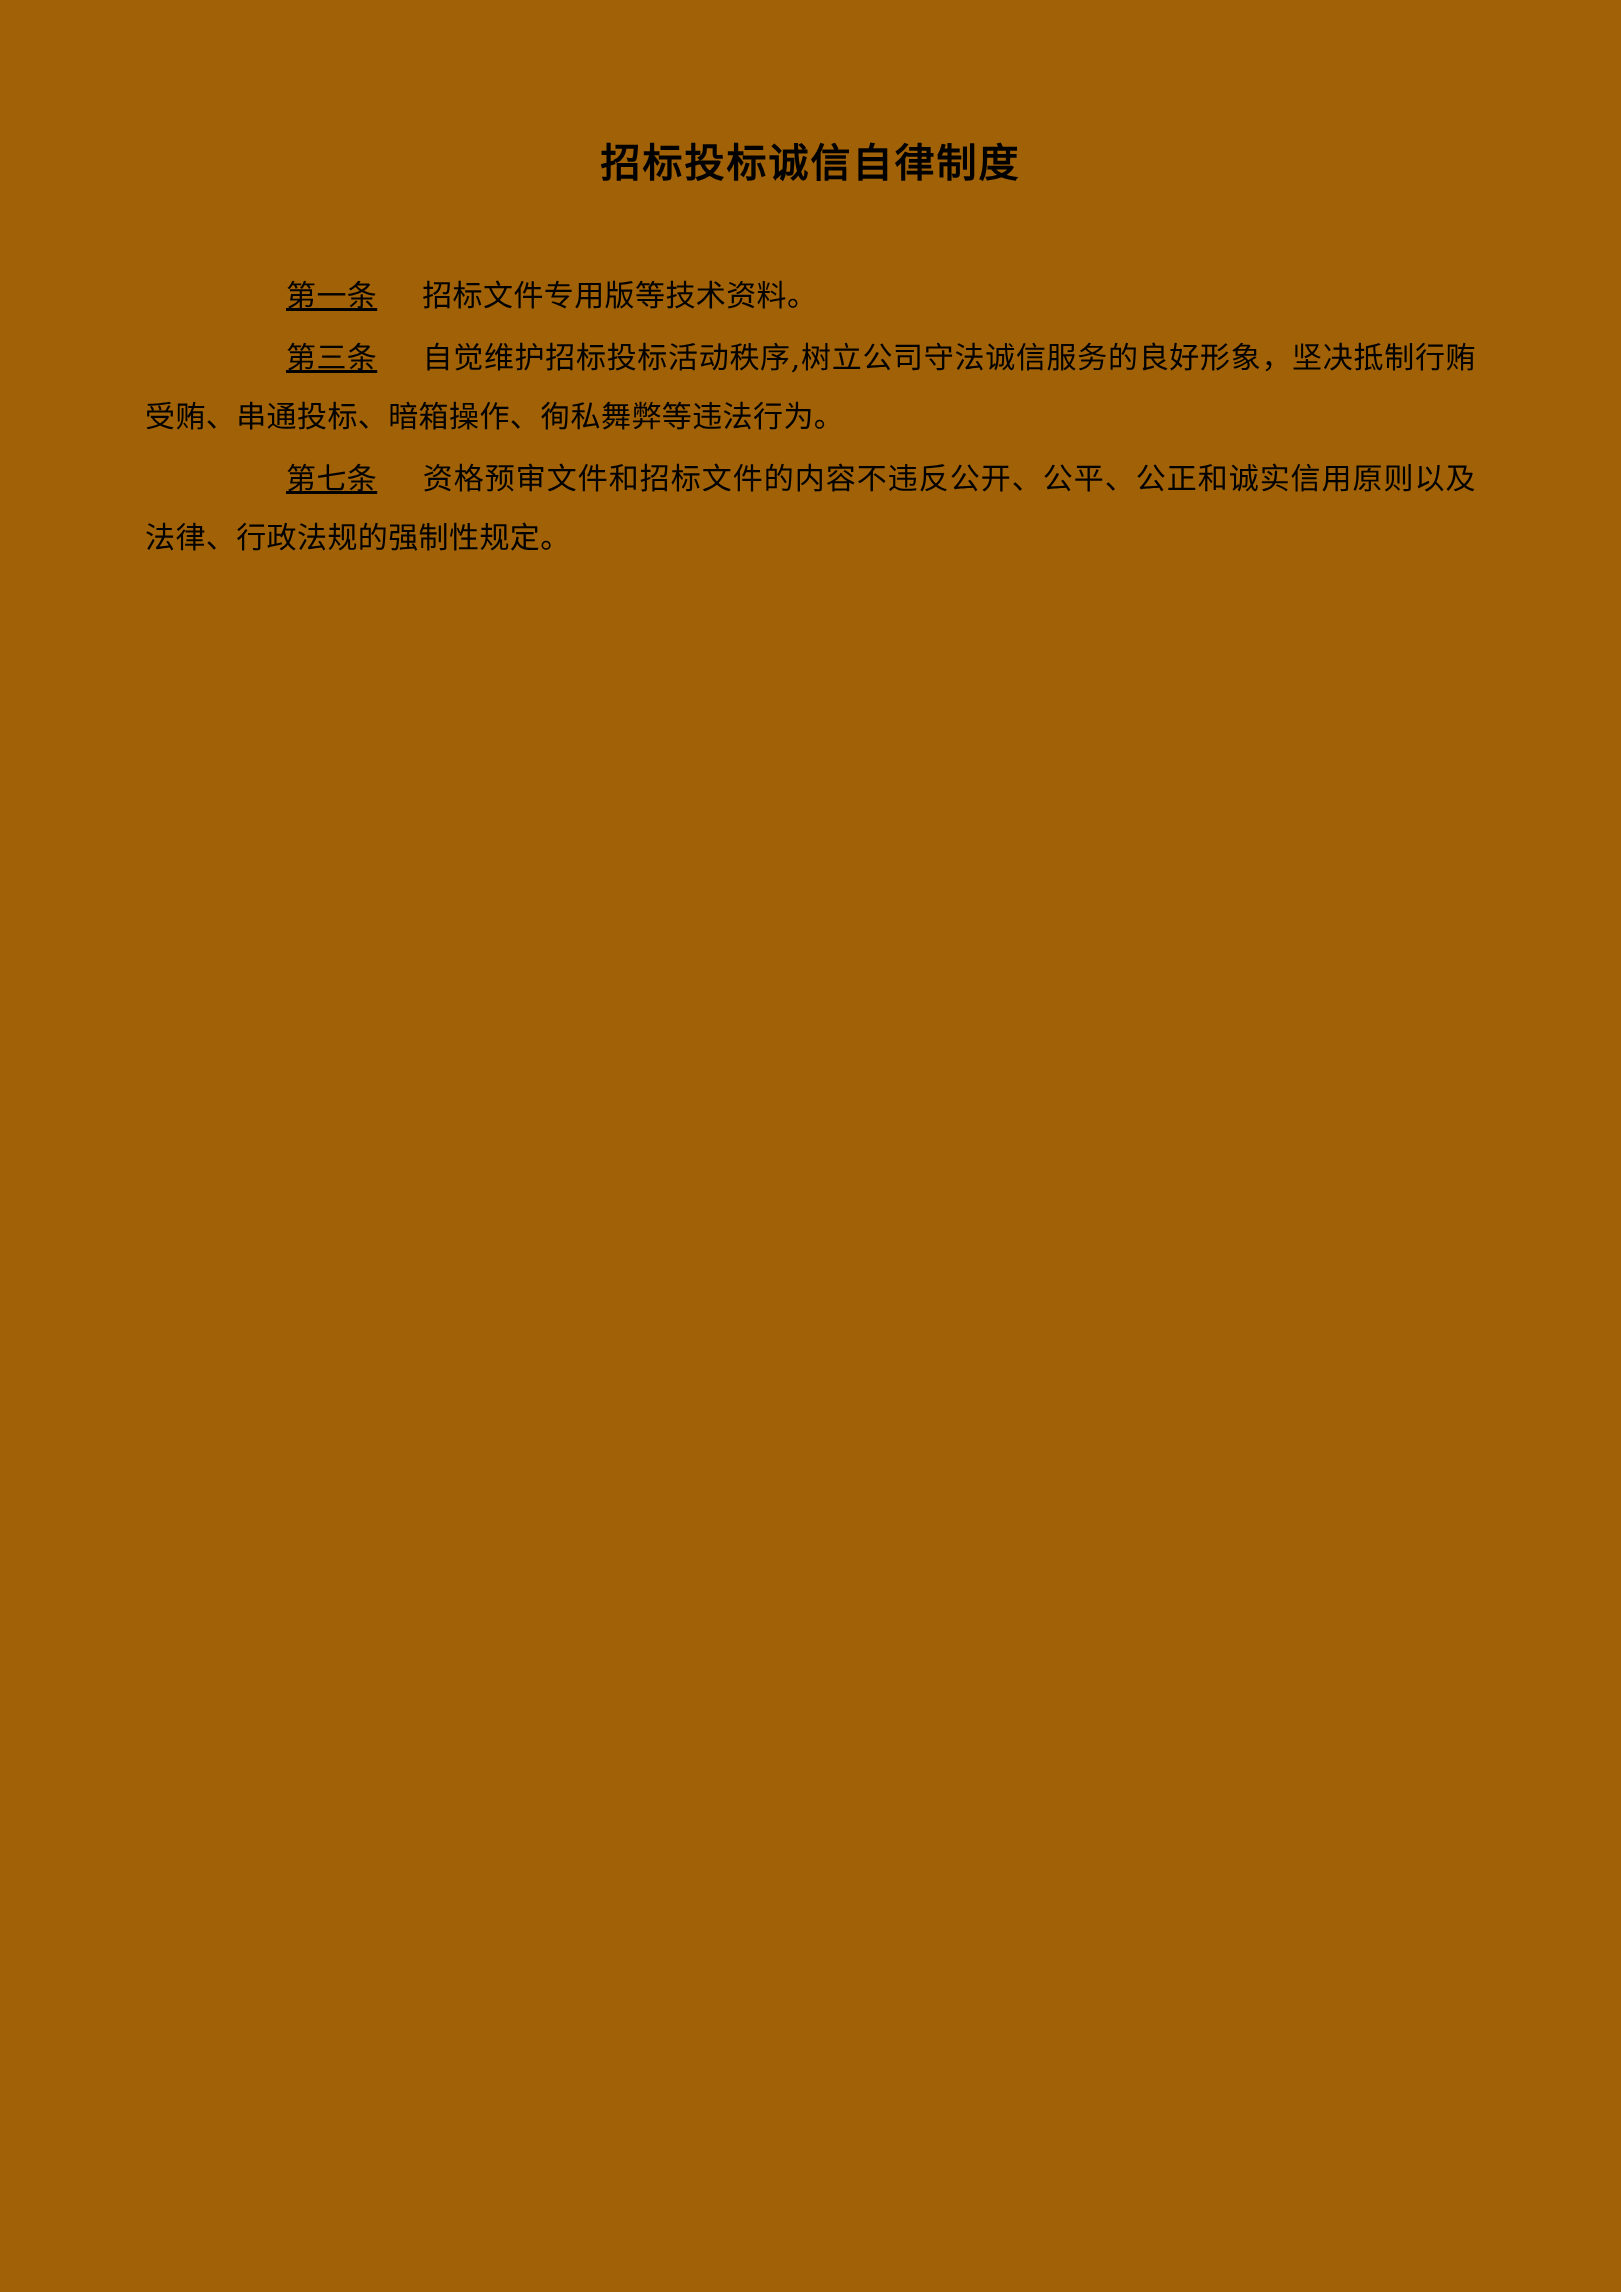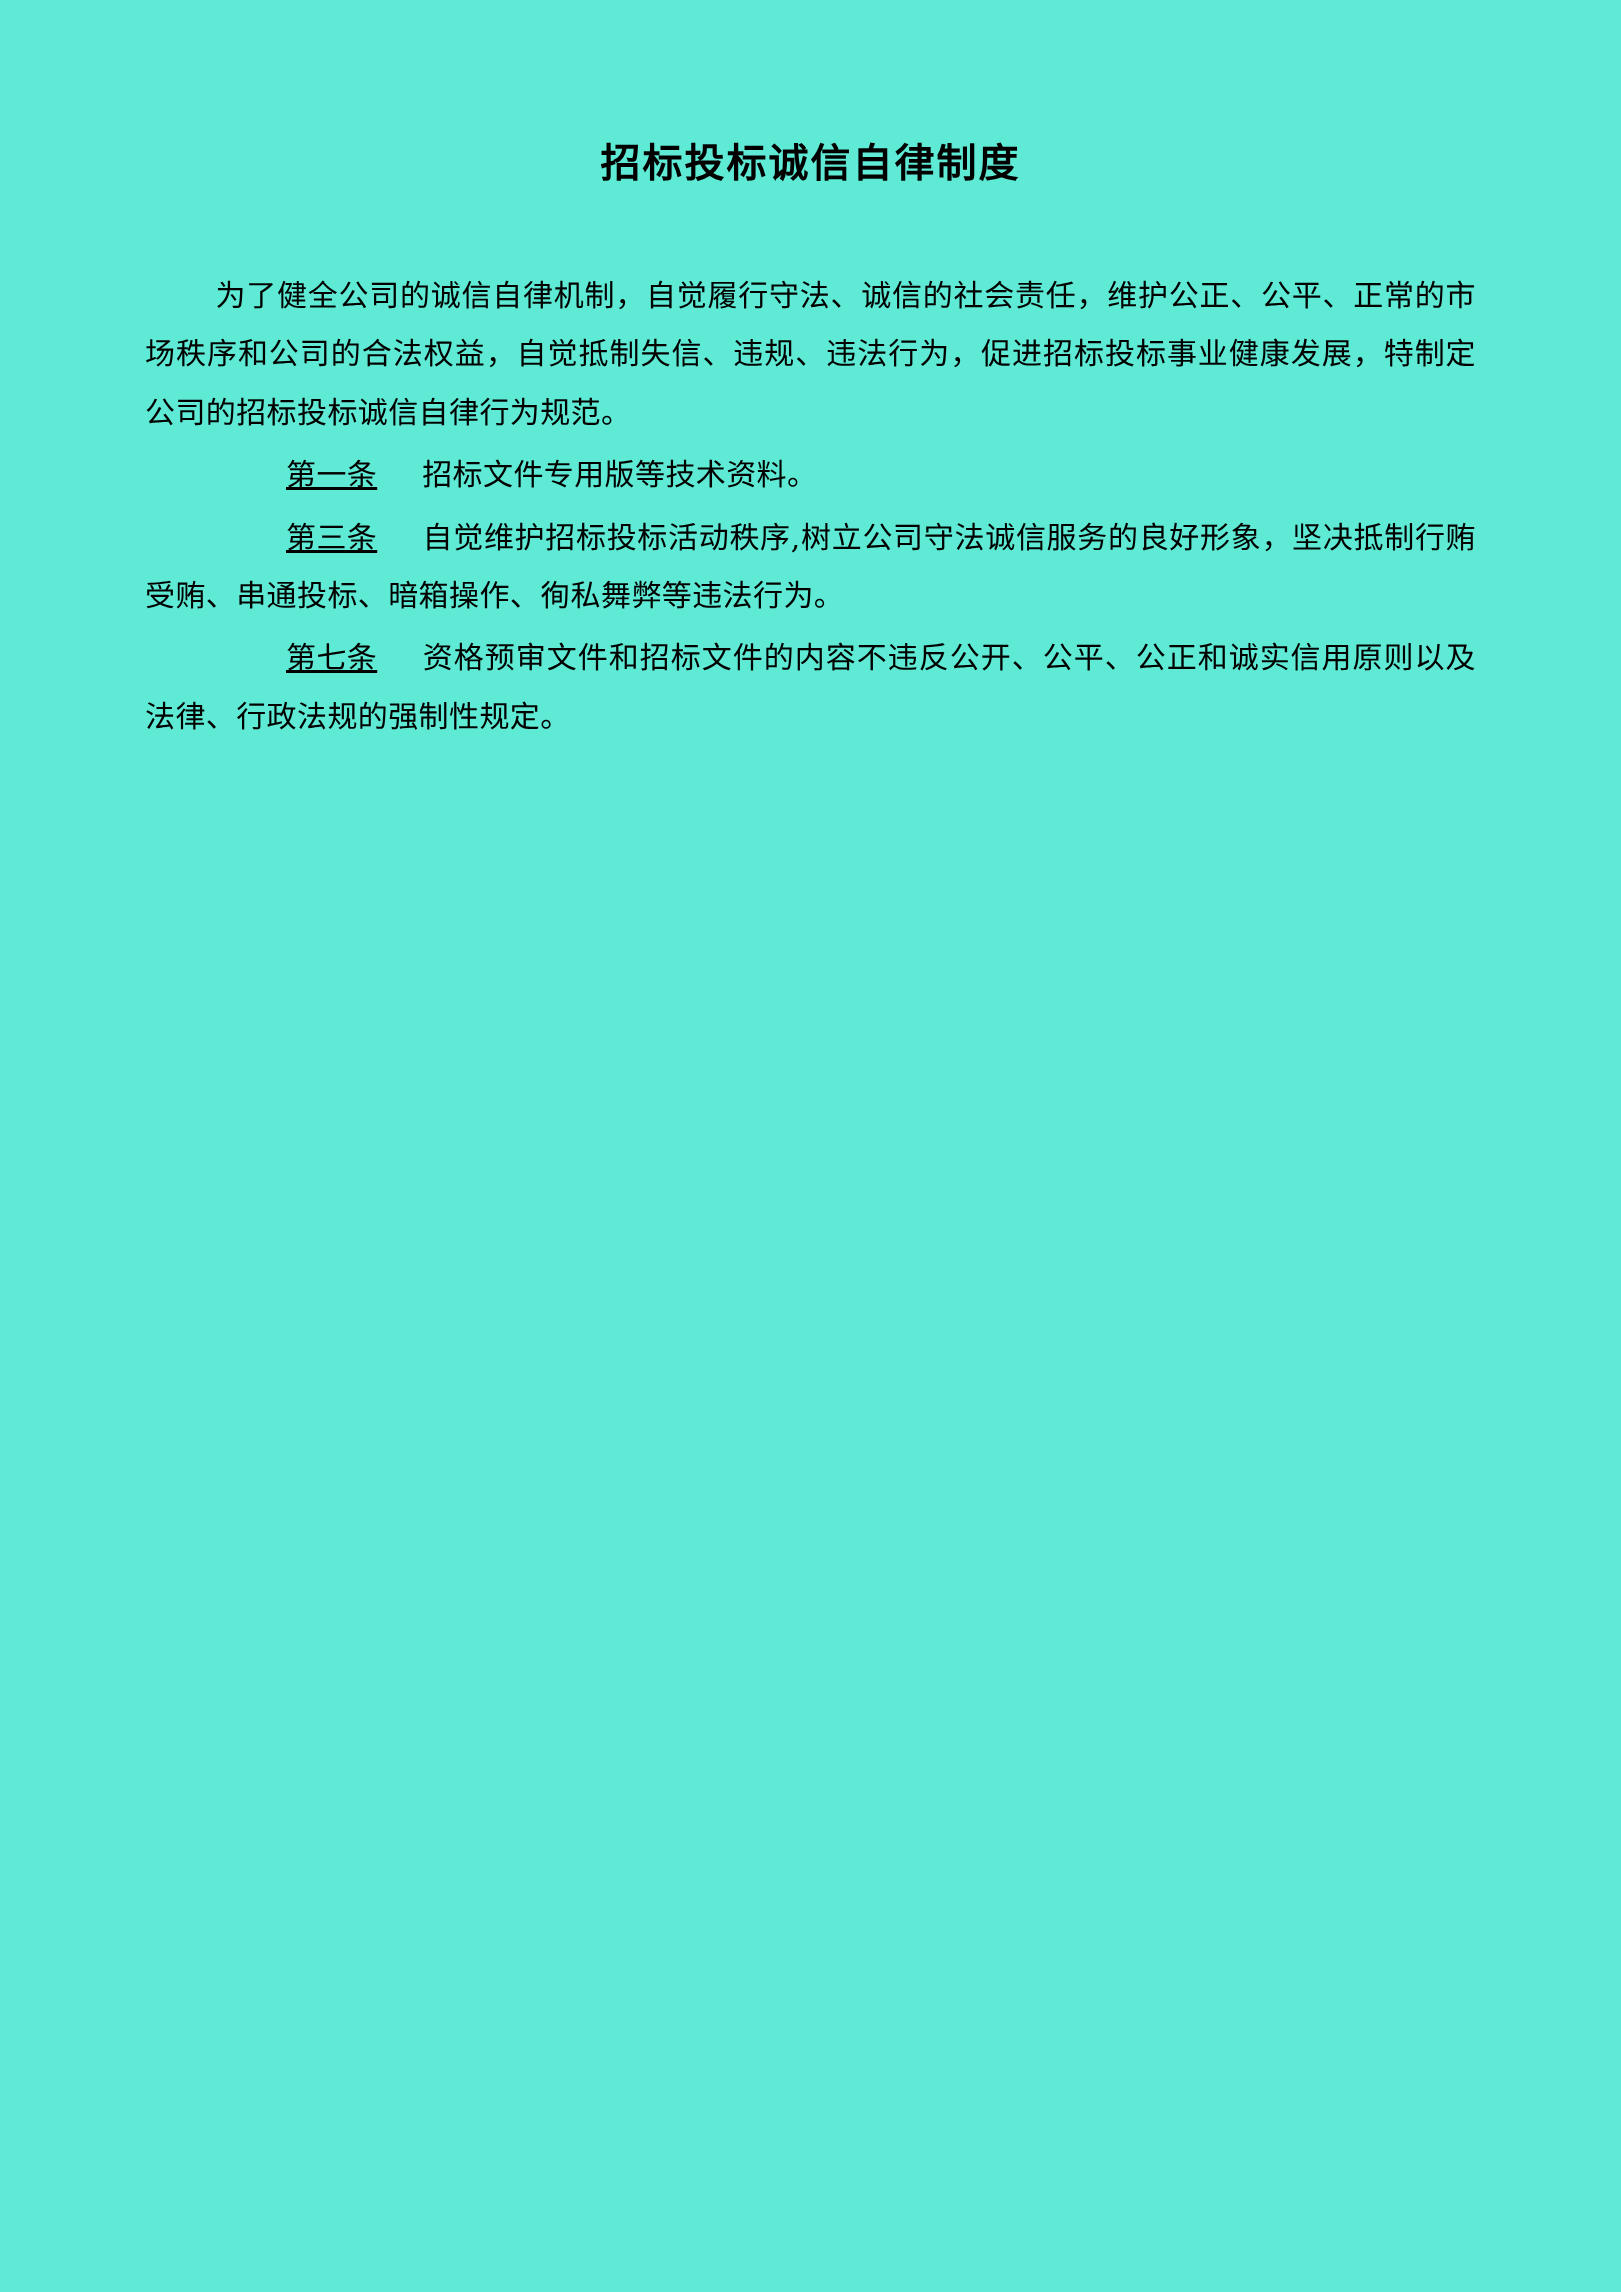--- a/index.html
+++ b/index.html
@@ -9,21 +9,21 @@
   }
   body {
     font-family: "DejaVu Serif", "Liberation Serif", serif;
     color: #000000;
   }
   .page {
     width: 1621px;
     height: 2293px;
     box-sizing: border-box;
     padding: 125px 145px 118px 145px;
-    background: #5eead4;
+    background: #a16207;
     position: relative;
     margin: 0 auto;
     overflow: hidden;
   }
   .doc-title {
     text-align: center;
     font-size: 40px;
     font-weight: bold;
     letter-spacing: 2px;
     line-height: 1.4;
@@ -55,21 +55,20 @@
 </style>
 </head>
 <body>
 
 <div class="page">
 
   <h1 class="doc-title">招标投标诚信自律制度</h1>
 
   <div class="body-block">
 
-    <p class="para indent2">为了健全公司的诚信自律机制，自觉履行守法、诚信的社会责任，维护公正、公平、正常的市场秩序和公司的合法权益，自觉抵制失信、违规、违法行为，促进招标投标事业健康发展，特制定公司的招标投标诚信自律行为规范。</p>
 
     <p class="para indent2">
       <span class="art-label">第一条</span><span class="art-gap"></span><span>招标文件专用版等技术资料。</span>
     </p>
 
 
     <p class="para indent2">
       <span class="art-label">第三条</span><span class="art-gap"></span><span>自觉维护招标投标活动秩序,树立公司守法诚信服务的良好形象，坚决抵制行贿受贿、串通投标、暗箱操作、徇私舞弊等违法行为。</span>
     </p>
 

